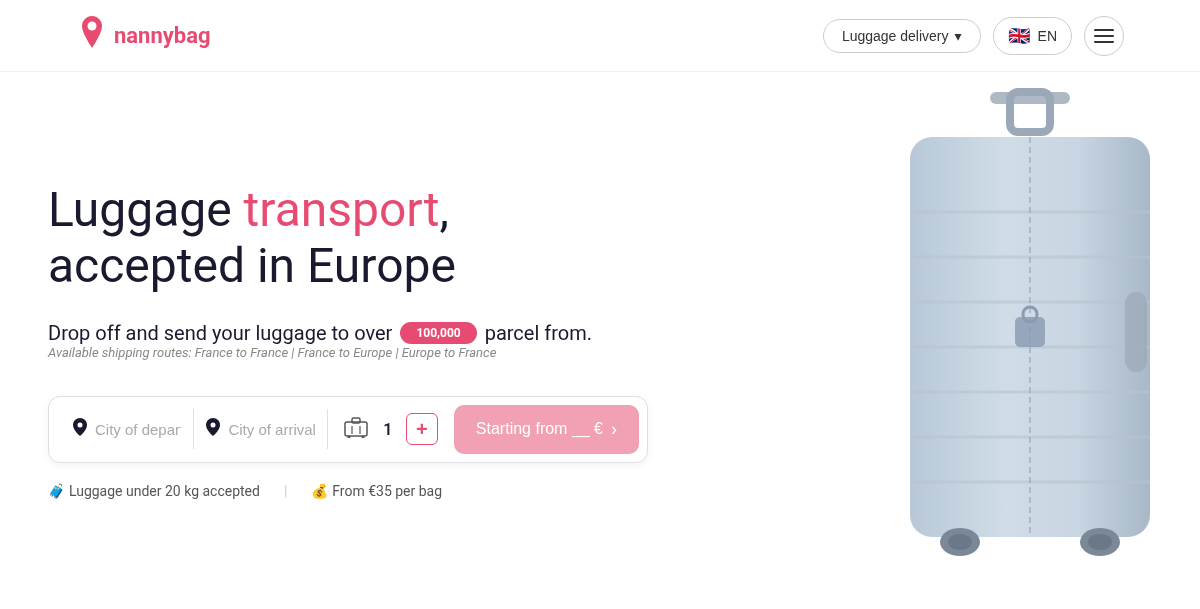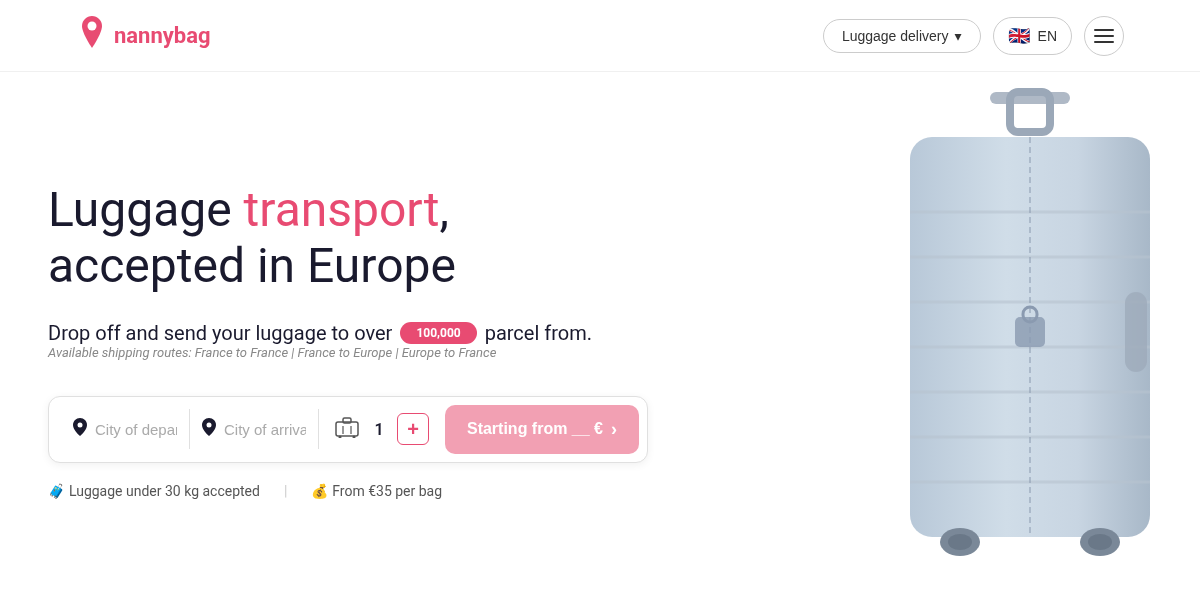--- a/index.html
+++ b/index.html
@@ -207,21 +207,21 @@
       font-weight: 700;
       line-height: 1;
     }
     .search-btn {
       background: #f2a0b3;
       color: #fff;
       border: none;
       border-radius: 10px;
       padding: 14px 22px;
       font-size: 16px;
-      font-weight: 700;
+      font-weight: 400;
       cursor: pointer;
       display: flex;
       align-items: center;
       gap: 8px;
       white-space: nowrap;
       flex-shrink: 0;
     }
     .search-btn-arrow {
       font-size: 18px;
     }
@@ -342,21 +342,21 @@
 
       <button class="search-btn">
         <span>Starting from __ €</span>
         <span class="search-btn-arrow">›</span>
       </button>
     </div>
 
     <div class="bottom-info">
       <span>
         <span>🧳</span>
-        <span>Luggage under 30 kg accepted</span>
+        <span>Luggage under 20 kg accepted</span>
       </span>
       <span class="info-divider">|</span>
       <span>
         <span>💰</span>
         <span>From €35 per bag</span>
       </span>
     </div>
   </div>
 
   <div class="suitcase-container">

